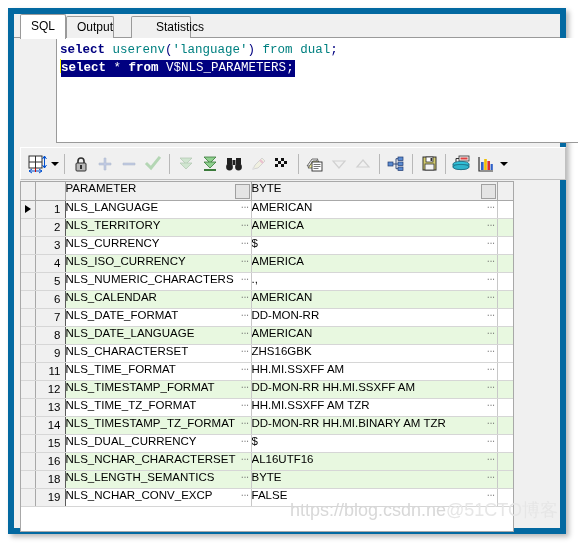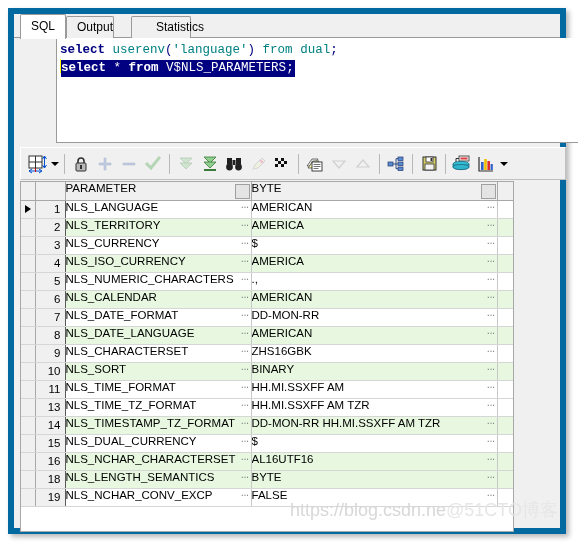--- a/index.html
+++ b/index.html
@@ -520,61 +520,61 @@
               <td class="t-ind"></td>
               <td class="t-num">9</td>
               <td>
                 <div class="cellwrap"><span>NLS_CHARACTERSET</span><span class="ell">∙∙∙</span></div>
               </td>
               <td>
                 <div class="cellwrap"><span>ZHS16GBK</span><span class="ell">∙∙∙</span></div>
               </td>
               <td class="t-pad"></td>
             </tr>
-            <tr class="alt">
-              <td class="t-ind"></td>
-              <td class="t-num">10</td>
-              <td>
-                <div class="cellwrap"><span>NLS_SORT</span><span class="ell">∙∙∙</span></div>
-              </td>
-              <td>
-                <div class="cellwrap"><span>BINARY</span><span class="ell">∙∙∙</span></div>
-              </td>
-              <td class="t-pad"></td>
-            </tr>
             <tr>
               <td class="t-ind"></td>
               <td class="t-num">11</td>
               <td>
                 <div class="cellwrap"><span>NLS_TIME_FORMAT</span><span class="ell">∙∙∙</span></div>
               </td>
               <td>
                 <div class="cellwrap"><span>HH.MI.SSXFF AM</span><span class="ell">∙∙∙</span></div>
               </td>
               <td class="t-pad"></td>
             </tr>
+            <tr class="alt">
+              <td class="t-ind"></td>
+              <td class="t-num">12</td>
+              <td>
+                <div class="cellwrap"><span>NLS_TIMESTAMP_FORMAT</span><span class="ell">∙∙∙</span></div>
+              </td>
+              <td>
+                <div class="cellwrap"><span>DD-MON-RR HH.MI.SSXFF AM</span><span class="ell">∙∙∙</span></div>
+              </td>
+              <td class="t-pad"></td>
+            </tr>
             <tr>
               <td class="t-ind"></td>
               <td class="t-num">13</td>
               <td>
                 <div class="cellwrap"><span>NLS_TIME_TZ_FORMAT</span><span class="ell">∙∙∙</span></div>
               </td>
               <td>
                 <div class="cellwrap"><span>HH.MI.SSXFF AM TZR</span><span class="ell">∙∙∙</span></div>
               </td>
               <td class="t-pad"></td>
             </tr>
             <tr class="alt">
               <td class="t-ind"></td>
               <td class="t-num">14</td>
               <td>
                 <div class="cellwrap"><span>NLS_TIMESTAMP_TZ_FORMAT</span><span class="ell">∙∙∙</span></div>
               </td>
               <td>
-                <div class="cellwrap"><span>DD-MON-RR HH.MI.SSXFF AM TZR</span><span class="ell">∙∙∙</span></div>
+                <div class="cellwrap"><span>DD-MON-RR HH.MI.BINARY AM TZR</span><span class="ell">∙∙∙</span></div>
               </td>
               <td class="t-pad"></td>
             </tr>
             <tr>
               <td class="t-ind"></td>
               <td class="t-num">15</td>
               <td>
                 <div class="cellwrap"><span>NLS_DUAL_CURRENCY</span><span class="ell">∙∙∙</span></div>
               </td>
               <td>

